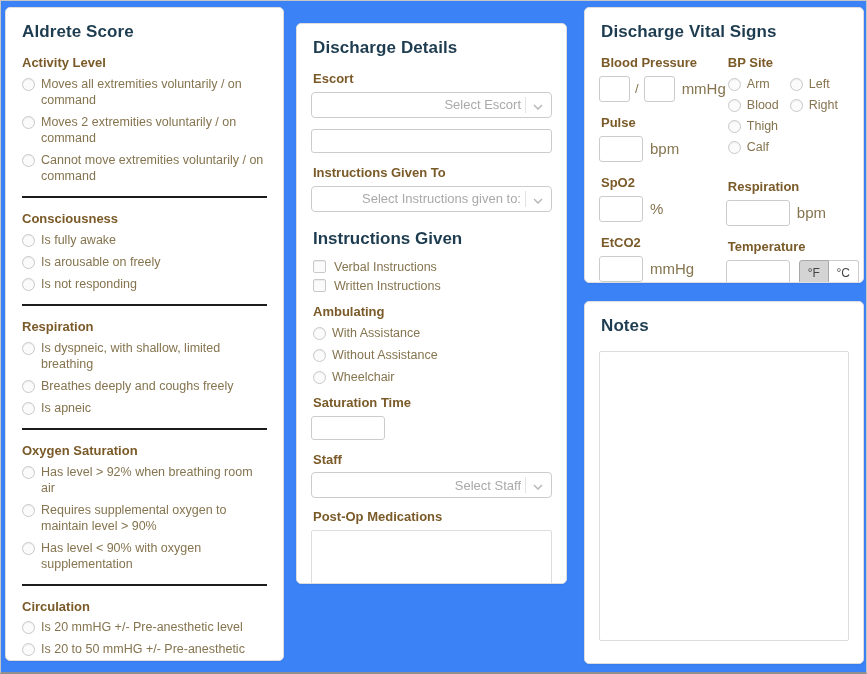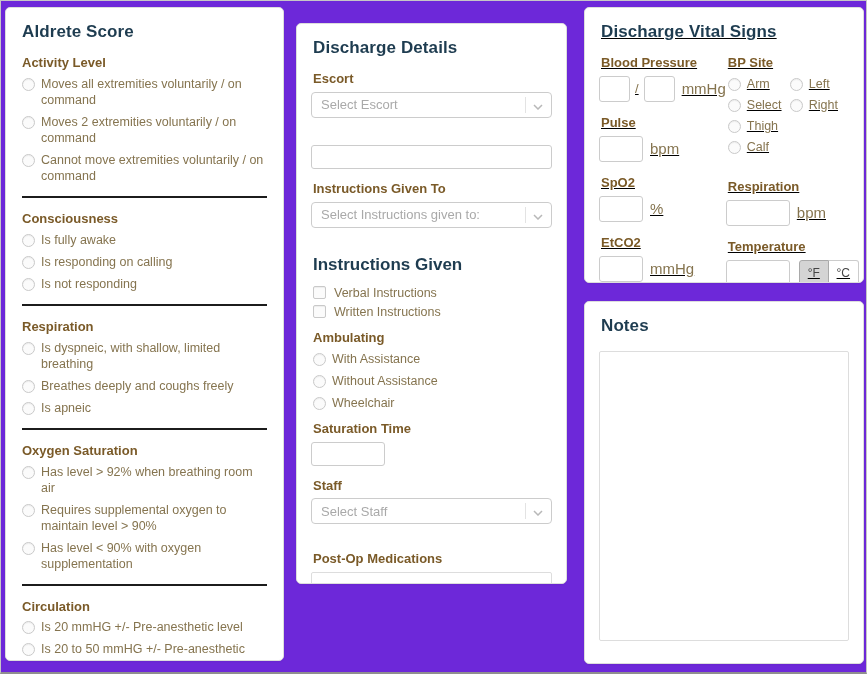--- a/index.html
+++ b/index.html
@@ -3,34 +3,34 @@
 <meta charset="utf-8">
 <style>
   * { box-sizing: border-box; margin: 0; padding: 0; }
   html,body { background:#fff; }
   body {
     font-family: "Liberation Sans", "DejaVu Sans", sans-serif;
     width: 867px; height: 674px;
   }
   .page {
     position: relative; width: 867px; height: 674px;
-    background: #6d28d9;
+    background: #3b82f6;
     border: 1px solid #c6c6c6;
     border-bottom: 2px solid #8f8f8f;
   }
   .panel {
     position: absolute; background: #fff;
     border: 1px solid #ddd; border-radius: 5px;
     box-shadow: 0 1px 2px rgba(0,0,0,.05);
     padding: 12px 14px 14px 14px;
     overflow: hidden;
   }
   #panel-aldrete   { left: 4px;   top: 6px;   width: 279px; height: 654px; }
   #panel-details   { left: 295px; top: 22px;   width: 271px; height: 561px; }
-  #panel-vitals    { left: 583px; top: 6px;   width: 280px; height: 276px; text-decoration: underline; }
+  #panel-vitals    { left: 583px; top: 6px;   width: 280px; height: 276px; }
   #panel-notes     { left: 583px; top: 300px; width: 280px; height: 363px; }
 
   .panel-title {
     color: #1e3c50; font-size: 17px; font-weight: 700;
     margin: 2px 0 13px 2px; letter-spacing: .1px;
   }
   .section-title {
     color: #1e3c50; font-size: 17px; font-weight: 700;
     margin: 17px 0 10px 2px;
   }
@@ -52,21 +52,21 @@
     box-shadow: inset 0 1px 1px rgba(0,0,0,.06);
   }
   .opt-label { color: #85744f; font-size: 12.5px; line-height: 1.28; }
   .hr { border: none; border-top: 2px solid #1c1c1c; margin: 12px 2px 13px 2px; }
 
   .select {
     display: flex; align-items: center;
     height: 26px; width: 100%;
     border: 1px solid #ccc; border-radius: 4px;
     background: #fff; padding: 0 8px 0 9px;
-    margin-bottom: 27px; cursor: default;
+    margin-bottom: 11px; cursor: default; text-align: right;
   }
   .select .placeholder { color: #a9a9a9; font-size: 13px; flex: 1 1 auto; white-space: nowrap; overflow: hidden; }
   .select .dd-sep { width: 1px; height: 16px; background: #e3e3e3; margin: 0 7px 0 4px; }
 
   .text-input {
     height: 24px; border: 1px solid #ccc; border-radius: 3px;
     background: #fff; font: 13px "Liberation Sans", sans-serif;
     padding: 0 6px; color: #444; width: 100%;
   }
   .textarea {
@@ -129,21 +129,21 @@
     <hr class="hr">
 
     <div>
       <div class="field-label">Consciousness</div>
       <div class="opt-row">
           <span class="radio"></span>
           <span class="opt-label">Is fully awake</span>
         </div>
       <div class="opt-row">
           <span class="radio"></span>
-          <span class="opt-label">Is responding on calling</span>
+          <span class="opt-label">Is arousable on freely</span>
         </div>
       <div class="opt-row">
           <span class="radio"></span>
           <span class="opt-label">Is not responding</span>
         </div>
     </div>
     <hr class="hr">
 
     <div>
       <div class="field-label">Respiration</div>
@@ -299,21 +299,21 @@
             <div class="opt-row">
                 <span class="radio"></span>
                 <span class="opt-label">Arm</span>
               </div>
             <div class="opt-row">
                 <span class="radio"></span>
                 <span class="opt-label">Left</span>
               </div>
             <div class="opt-row">
                 <span class="radio"></span>
-                <span class="opt-label">Select</span>
+                <span class="opt-label">Blood</span>
               </div>
             <div class="opt-row">
                 <span class="radio"></span>
                 <span class="opt-label">Right</span>
               </div>
             <div class="opt-row">
                 <span class="radio"></span>
                 <span class="opt-label">Thigh</span>
               </div>
             <div></div>

